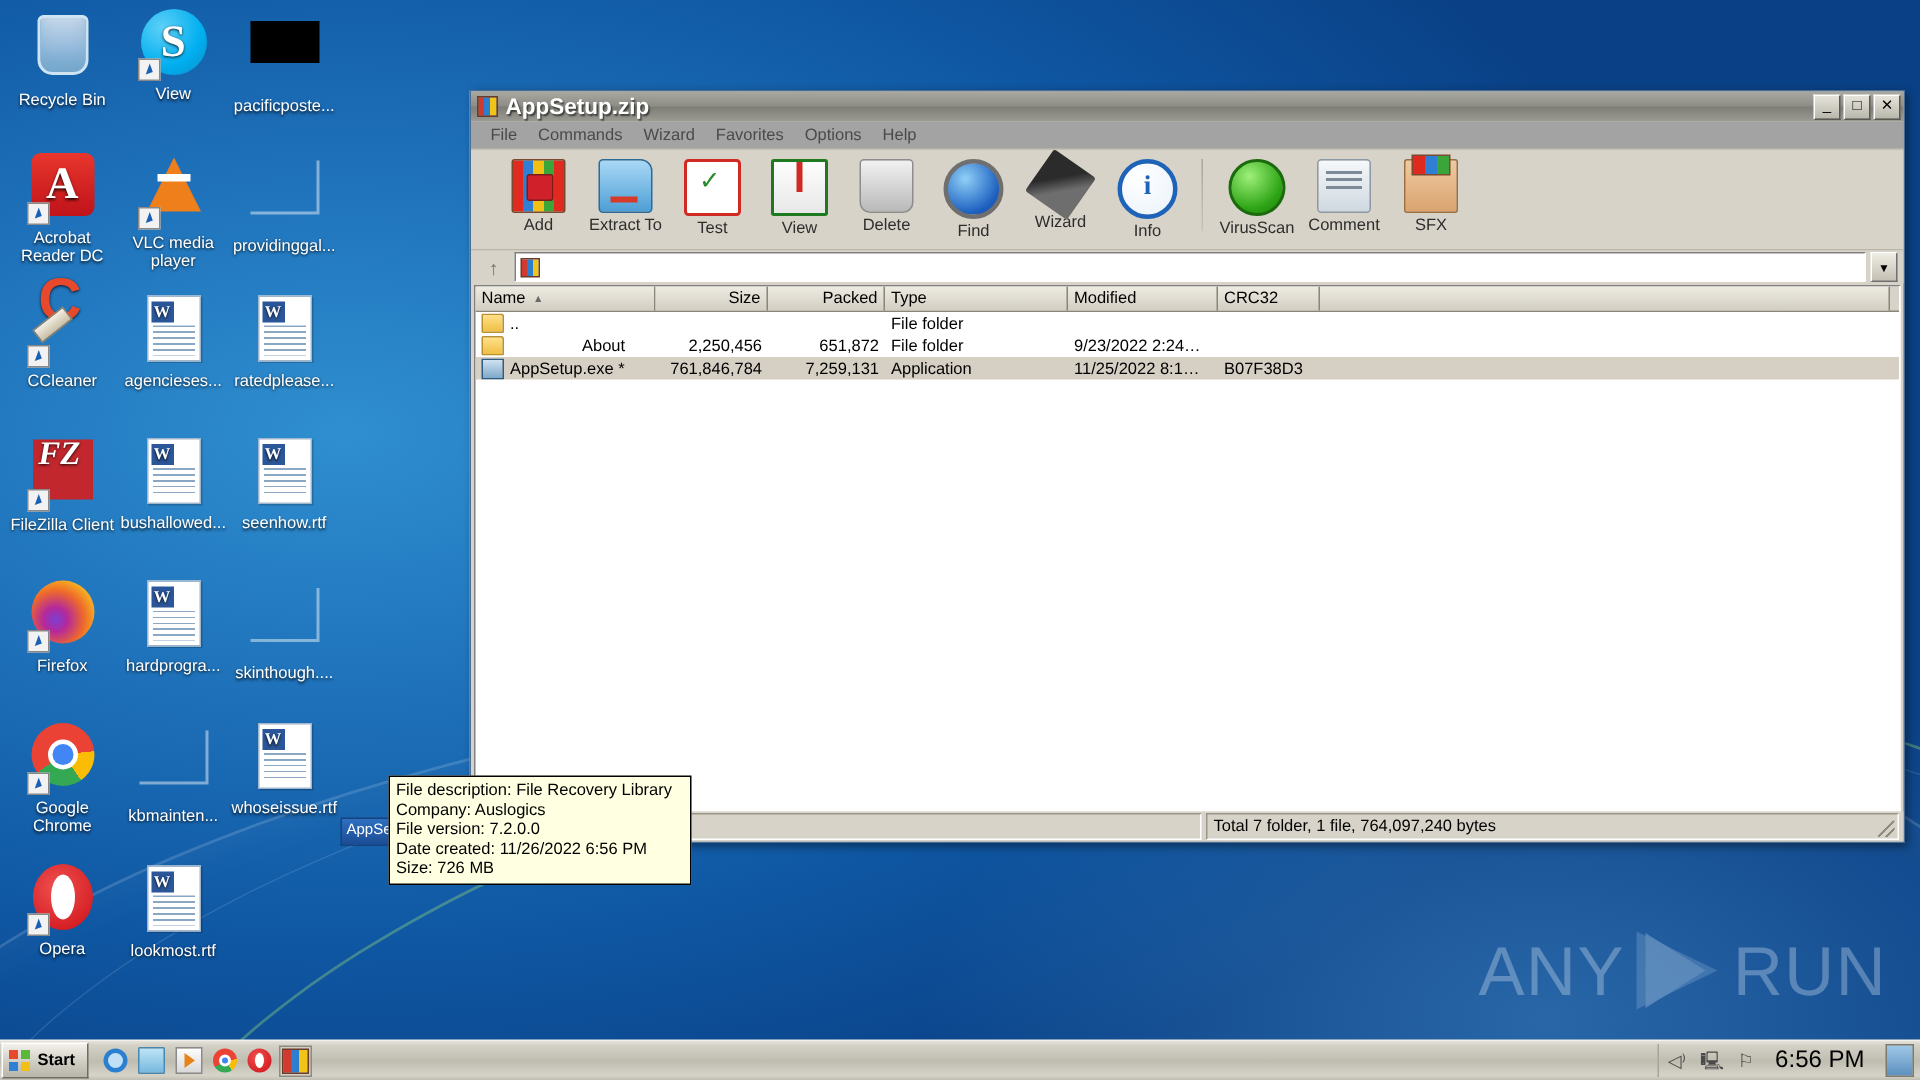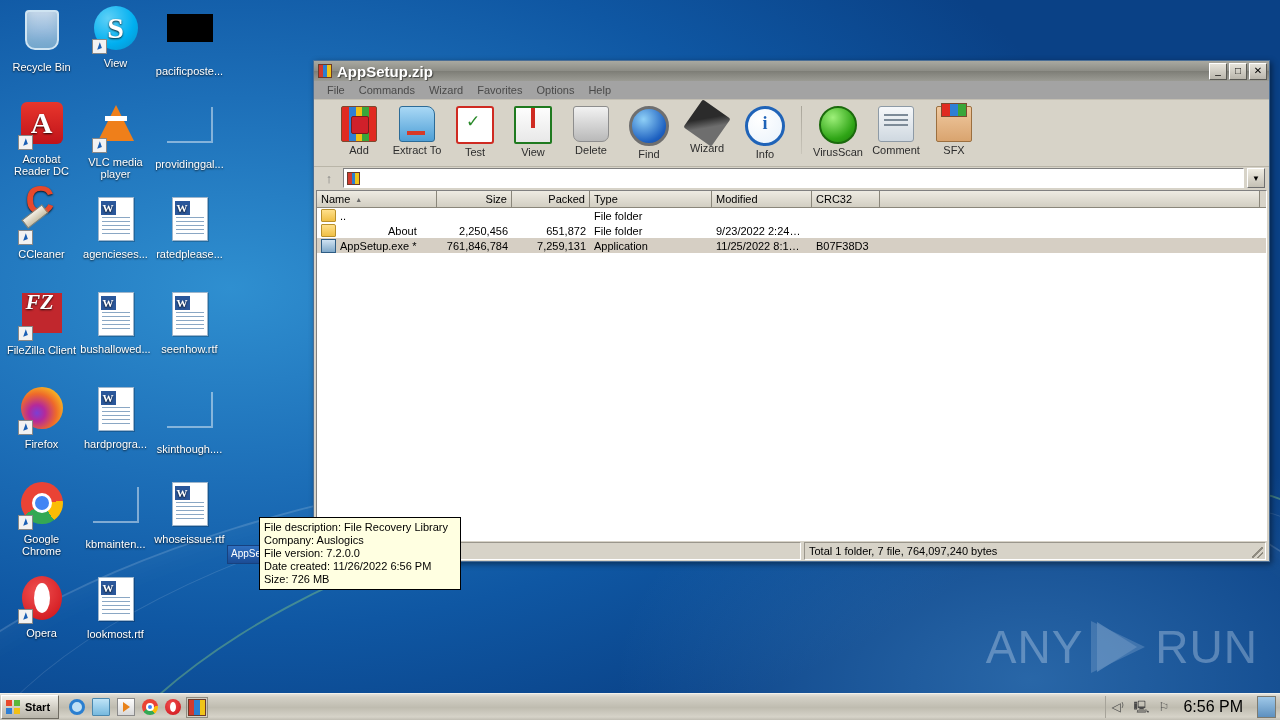--- a/index.html
+++ b/index.html
@@ -540,21 +540,21 @@
             <div class="fcell" style="width: 100px;">11/25/2022 8:1…</div>
             <div class="fcell" style="width: 68px;">B07F38D3</div>
             <div class="fcell" style="width: 380px;"></div>
           </div>
         </div>
     </div>
 
     <div class="statusbar">
       <span class="sb-panel sb-left">…,846,784 bytes</span>
       <span class="sb-panel sb-right">
-        <span>Total 1 folder, 7 file, 764,097,240 bytes</span>
+        <span>Total 7 folder, 1 file, 764,097,240 bytes</span>
         <span class="grip"></span>
       </span>
     </div>
   </div>
 
   <div id="tb-winbtn">AppSet</div>
 
   <div id="tooltip">
       <div>File description: File Recovery Library</div>
       <div>Company: Auslogics</div>

